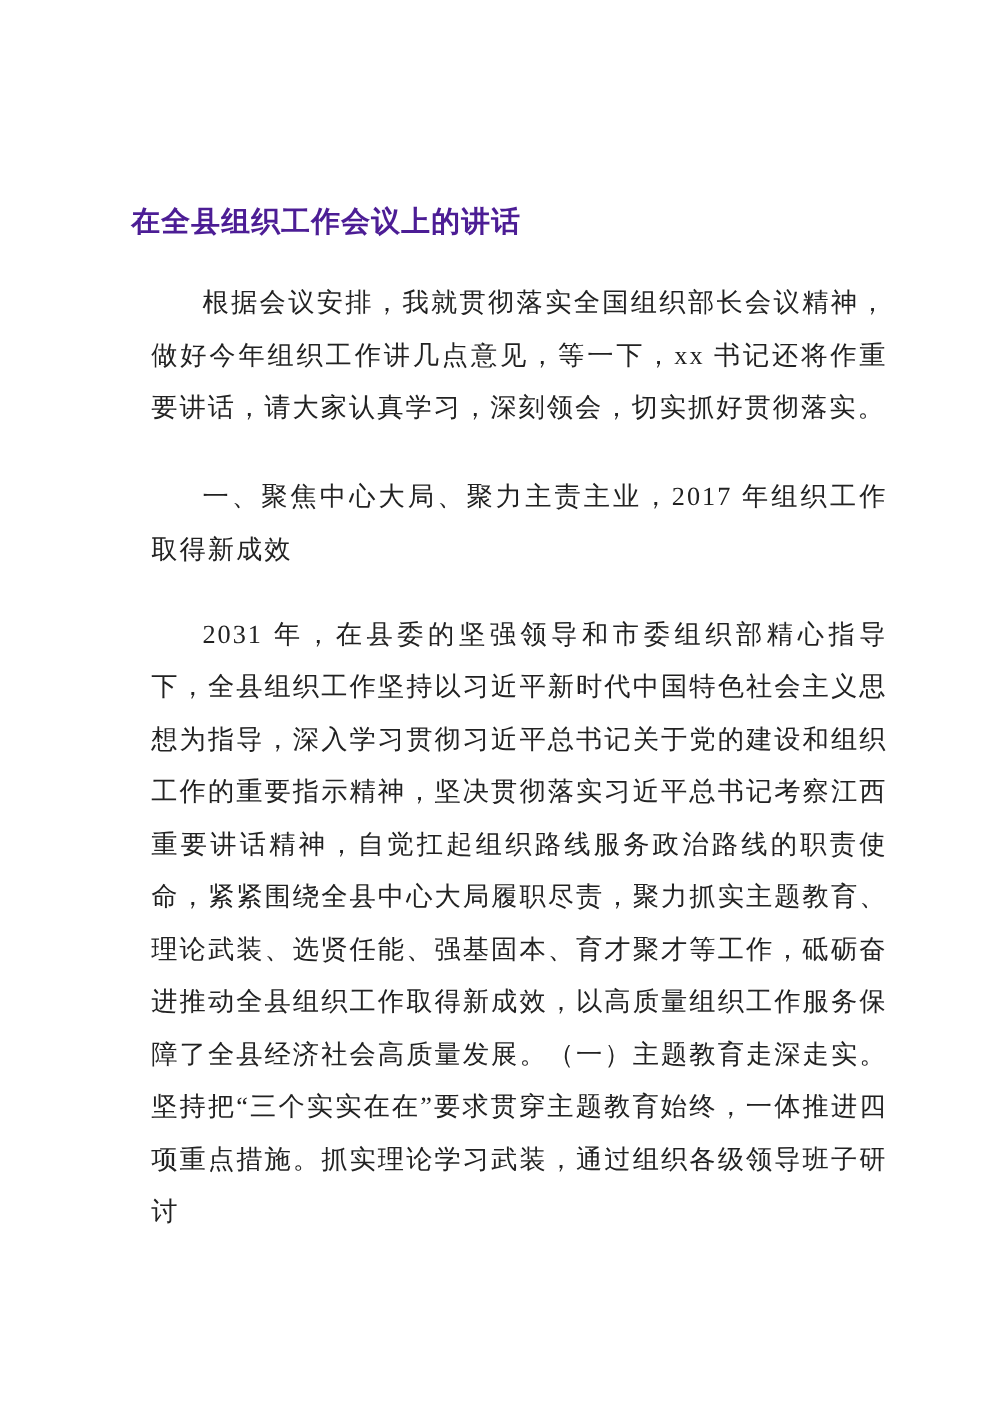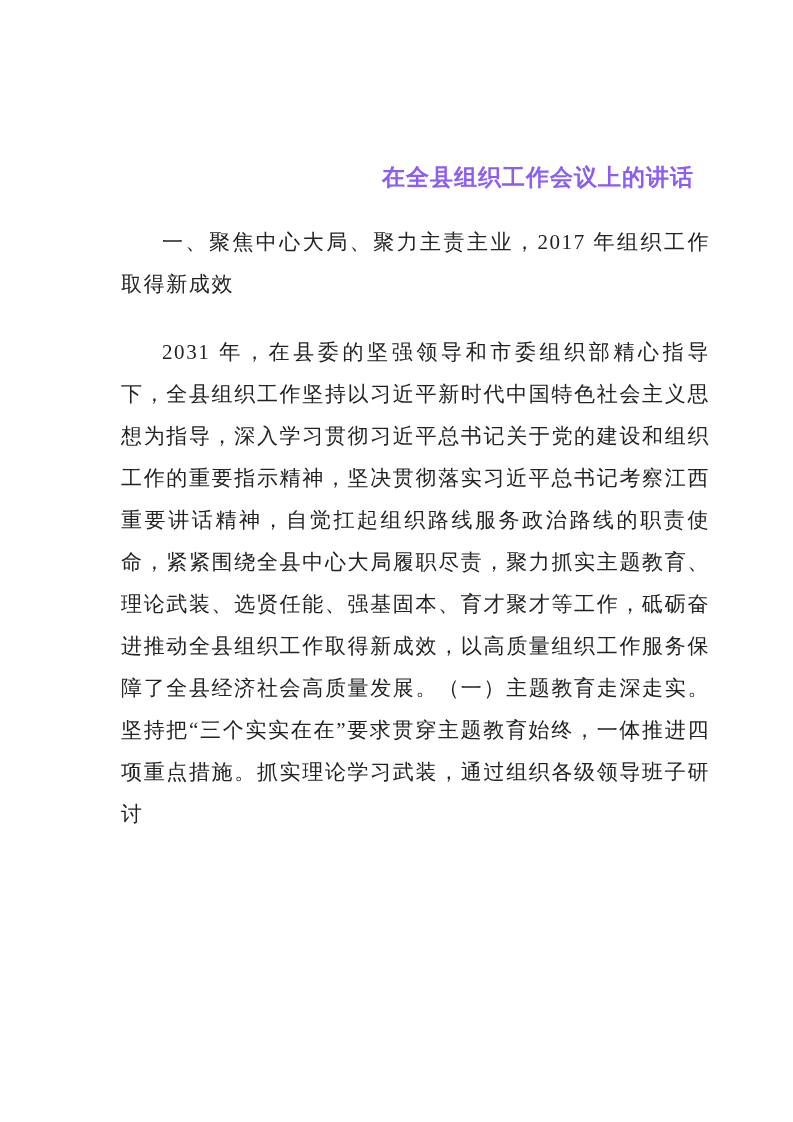--- a/index.html
+++ b/index.html
@@ -17,24 +17,24 @@
   .page {
     box-sizing: border-box;
     width: 793px;
     height: 1122px;
     padding: 157px 83px 0 121px;
     background: #ffffff;
   }
   .doc-title {
     font-size: 23px;
     font-weight: 700;
-    color: #8b5cf6;
+    color: #4c1d95;
     line-height: 42px;
     letter-spacing: 1px;
-    text-align: right;
+    text-align: left;
     position: relative;
     left: -16px;
     margin: 0 0 22px 0;
     white-space: nowrap;
   }
   .salutation {
     font-size: 21px;
     line-height: 42px;
     letter-spacing: 1.6px;
     margin: 0 0 31px 0;
@@ -51,17 +51,18 @@
   .para.intro   { margin-bottom: 29px; }
   .para.heading { margin-bottom: 26px; }
 </style>
 </head>
 <body>
 
 <div class="page">
   <div class="doc-title">在全县组织工作会议上的讲话</div>
 
 
+  <div class="para intro">根据会议安排，我就贯彻落实全国组织部长会议精神，做好今年组织工作讲几点意见，等一下，xx 书记还将作重要讲话，请大家认真学习，深刻领会，切实抓好贯彻落实。</div>
 
   <div class="para heading">一、聚焦中心大局、聚力主责主业，2017 年组织工作取得新成效</div>
 
   <div class="para body">2031 年，在县委的坚强领导和市委组织部精心指导下，全县组织工作坚持以习近平新时代中国特色社会主义思想为指导，深入学习贯彻习近平总书记关于党的建设和组织工作的重要指示精神，坚决贯彻落实习近平总书记考察江西重要讲话精神，自觉扛起组织路线服务政治路线的职责使命，紧紧围绕全县中心大局履职尽责，聚力抓实主题教育、理论武装、选贤任能、强基固本、育才聚才等工作，砥砺奋进推动全县组织工作取得新成效，以高质量组织工作服务保障了全县经济社会高质量发展。（一）主题教育走深走实。坚持把“三个实实在在”要求贯穿主题教育始终，一体推进四项重点措施。抓实理论学习武装，通过组织各级领导班子研讨</div>
 </div>
 
 </body></html>

